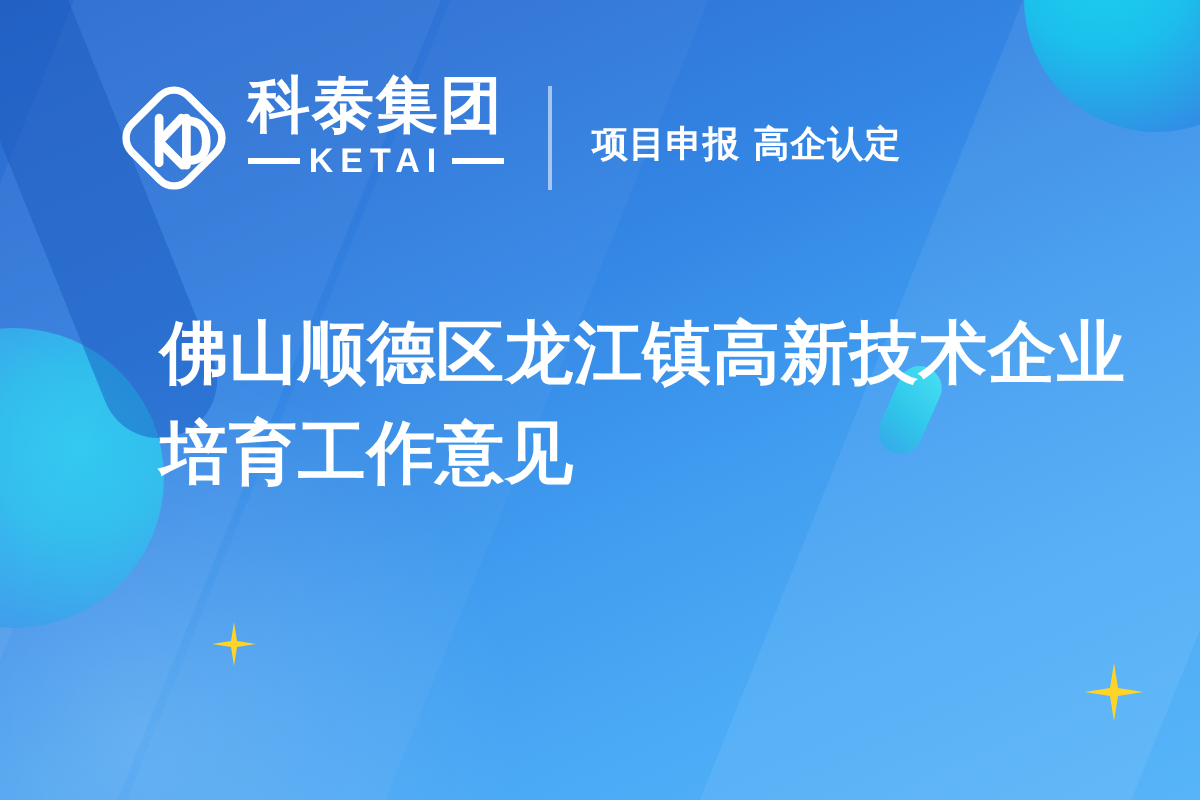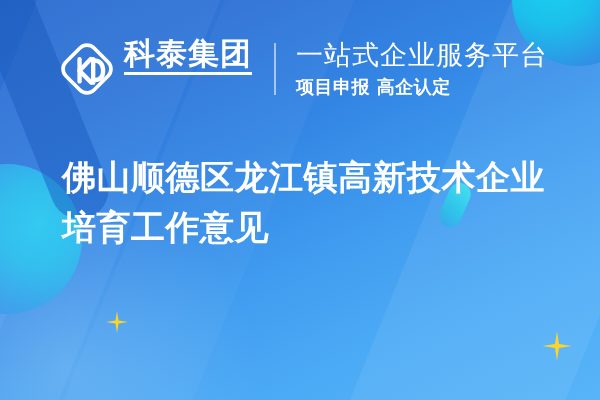--- a/index.html
+++ b/index.html
@@ -204,21 +204,21 @@
     color: #ffffff;
     margin-top: 5px;
     white-space: nowrap;
     letter-spacing: 0.5px;
     font-family: "DejaVu Sans", "Liberation Sans", sans-serif;
   }
 
   
   .headline {
     position: absolute;
-    left: 62px;
+    left: 80px;
     top: 152px;
     width: 498px;
     font-size: 34px;
     font-weight: 700;
     color: #ffffff;
     line-height: 1.48;
     letter-spacing: 0.5px;
     font-family: "DejaVu Sans", "Liberation Sans", sans-serif;
   }
 </style>
@@ -265,28 +265,28 @@
         <path d="M38 53 L57 72" stroke="#ffffff" stroke-width="7" stroke-linecap="round" fill="none"></path>
 
         <path d="M60 34 L60 72" stroke="#ffffff" stroke-width="7" stroke-linecap="round" fill="none"></path>
         <path d="M60 36 Q76 36 76 53 Q76 68 62 68" stroke="#ffffff" stroke-width="7" fill="none" stroke-linecap="round"></path>
       </svg>
 
       <div class="logo-type">
         <div class="logo-cn">科泰集团</div>
         <div class="logo-en-row">
           <span class="logo-dash"></span>
+          <span class="logo-en">KETAI</span>
           <span class="logo-dash"></span>
         </div>
       </div>
     </div>
 
     <div class="divider"></div>
 
     <div class="slogan">
-      <div class="slogan-main">一站式企业服务平台</div>
       <div class="slogan-sub">项目申报 高企认定</div>
     </div>
   </div>
 
   <div class="headline">佛山顺德区龙江镇高新技术企业培育工作意见</div>
 
 </div>
 
 </body></html>

